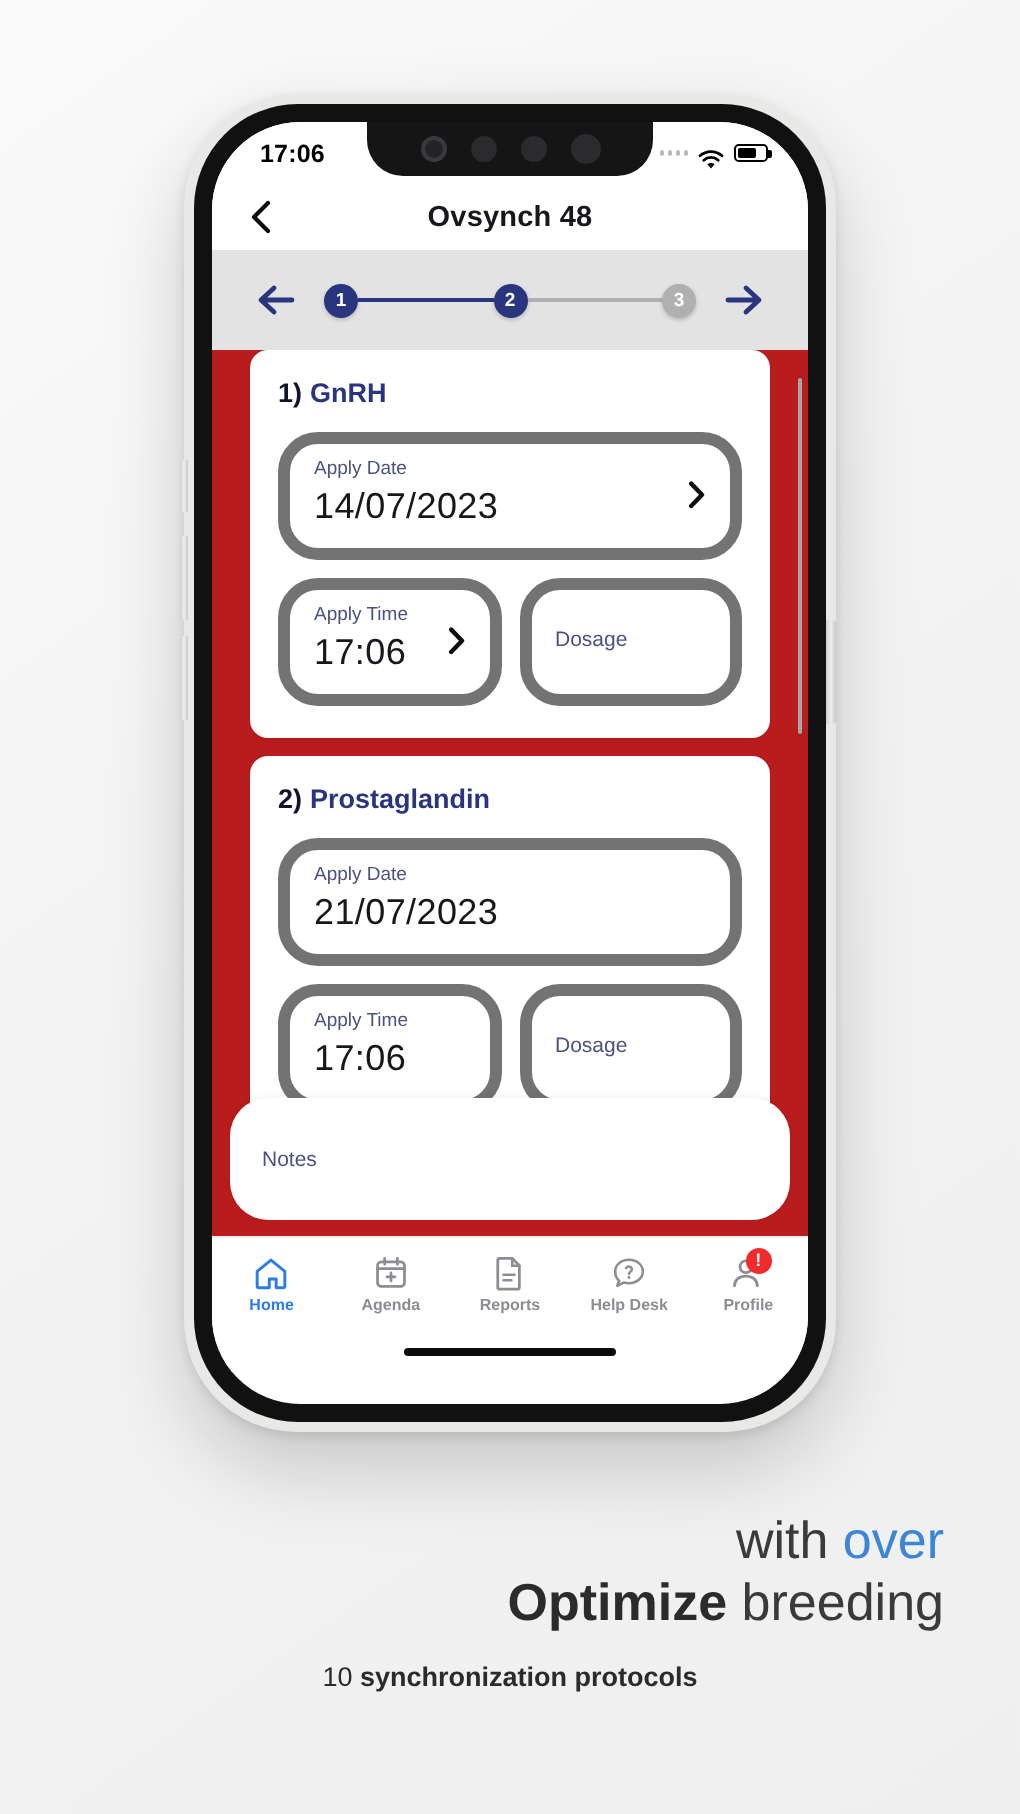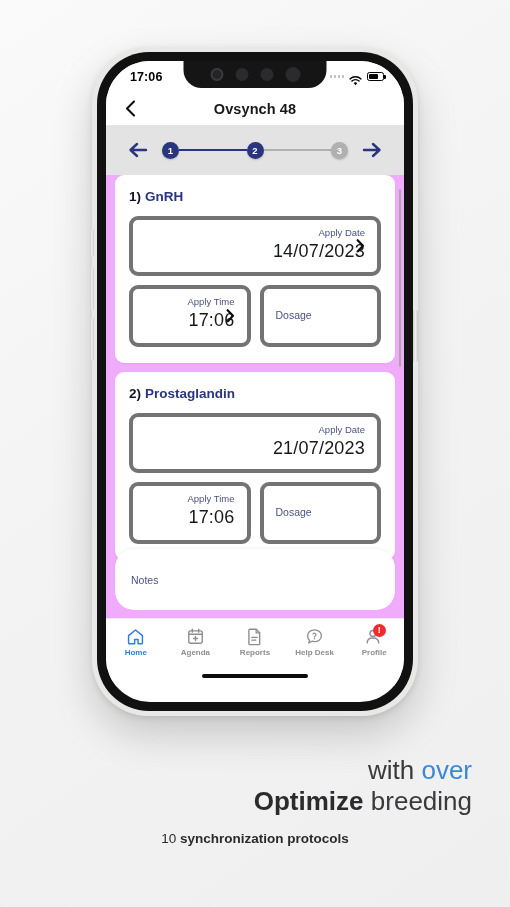--- a/index.html
+++ b/index.html
@@ -111,43 +111,42 @@
     background: #2a3580;
     box-shadow: 0 1px 2px rgba(0,0,0,.2);
   }
   .step-dot.inactive { background: #b0b0b0; }
   .step-line { flex: 1; height: 2.5px; background: #2a3580; }
   .step-line.inactive { background: #b0b0b0; }
 
   
   .content {
     position: relative;
-    background: #f0abfc;
+    background: #b91c1c;
     height: 443px;
     overflow: hidden;
-    padding: 0 9px;
+    padding: 0 19px;
   }
   .card {
     background: #fff;
     border-radius: 9px;
     padding: 14px 14px 16px;
     margin-bottom: 9px;
     box-shadow: 0 1px 2px rgba(0,0,0,.05);
   }
   .card-title { font-size: 13.5px; font-weight: 700; margin-bottom: 12px; }
   .card-title .num { color: #11132b; }
   .card-title .nm { color: #2a3580; margin-left: 4px; }
 
   .field {
-    border: 4px solid #737373;
-    border-radius: 9px;
+    border: 6px solid #737373;
+    border-radius: 20px;
     padding: 7px 12px 10px;
     position: relative;
     background: #fff;
-    text-align: right;
   }
   .field-label { font-size: 9.5px; color: #4a5280; font-weight: 500; margin-bottom: 3px; }
   .field-value { font-size: 18px; color: #17181c; letter-spacing: .2px; }
   .field .chev { position: absolute; right: 12px; top: 50%; transform: translateY(-40%); }
   .field.date { margin-bottom: 9px; }
   .row2 { display: flex; gap: 9px; }
   .row2 .field { flex: 1; min-height: 62px; }
   .field.dosage { display:flex; align-items:center; }
   .field.dosage .field-label { margin-bottom: 0; font-size: 10.5px; }
 

